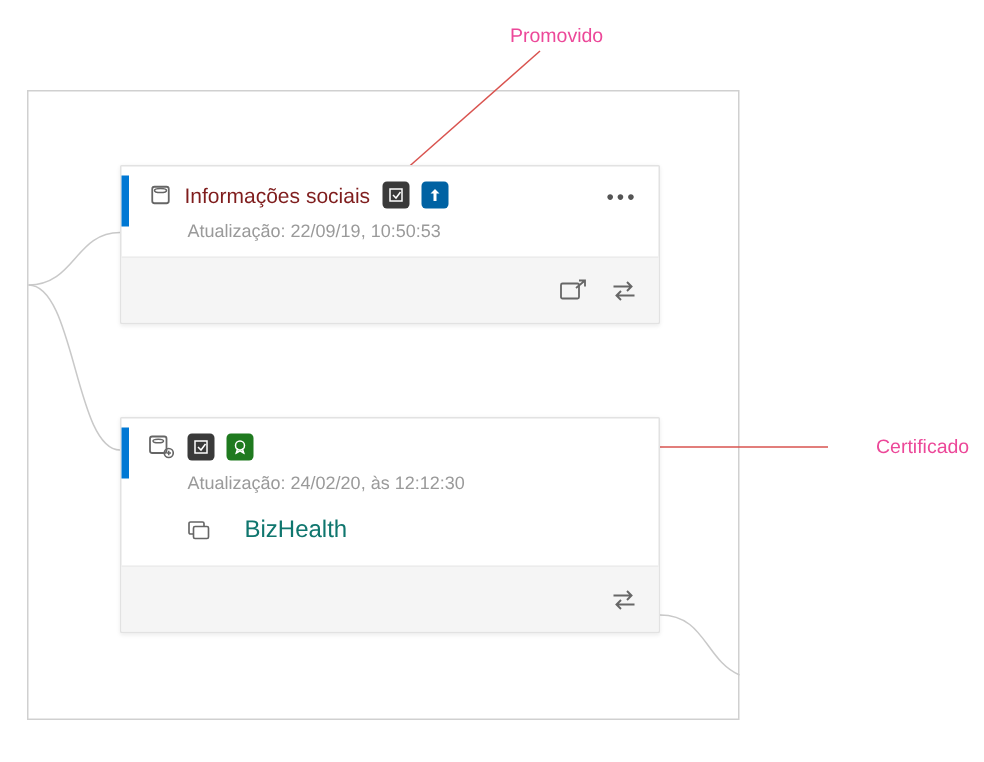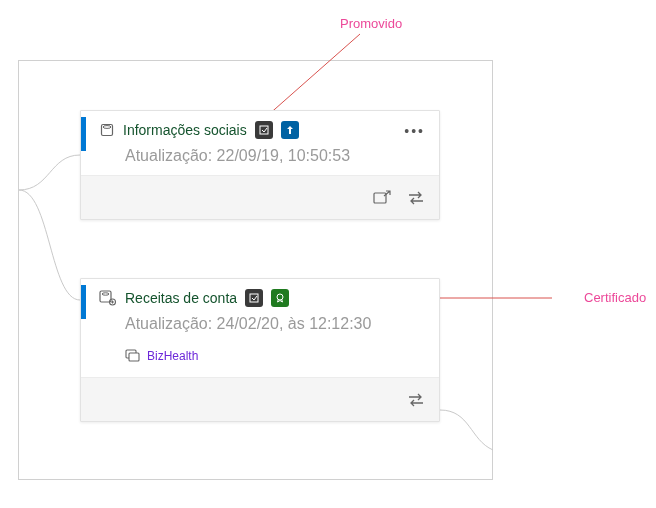--- a/index.html
+++ b/index.html
@@ -51,36 +51,37 @@
   }
   .card-header {
     display: flex;
     align-items: center;
     padding: 10px 12px 4px 18px;
     gap: 8px;
     position: relative;
   }
   .card-title {
     font-size: 14px;
-    color: #14532d;
+    color: #7f1d1d;
   }
   .card-sub {
     padding: 4px 18px 10px 44px;
     color: #9a9a9a;
-    font-size: 16px;
+    font-size: 12px;
   }
   .card-link-row {
     padding: 6px 18px 14px 44px;
     display: flex;
     align-items: center;
     gap: 6px;
   }
   .card-link {
-    color: #6d28d9;
-    font-size: 12px;
+    color: #0f766e;
+    font-size: 16px;
+    margin-left: 16px;
   }
   .card-footer {
     background: #f5f5f5;
     border-top: 1px solid #ececec;
     height: 44px;
     display: flex;
     align-items: center;
     justify-content: flex-end;
     padding: 0 14px;
     gap: 16px;
@@ -177,21 +178,20 @@
   <div class="accent"></div>
   <div class="card-header">
     <span class="icon">
       <svg width="18" height="16" viewBox="0 0 18 16">
           <rect x="1" y="1" width="11" height="11" rx="1.5" fill="none" stroke="#666" stroke-width="1.2"></rect>
           <ellipse cx="6.5" cy="4" rx="3.5" ry="1.2" fill="none" stroke="#666" stroke-width="1"></ellipse>
           <circle cx="13.5" cy="12" r="3" fill="none" stroke="#666" stroke-width="1.1"></circle>
           <path d="M12 12 L15 12 M13.5 10.5 L13.5 13.5" stroke="#666" stroke-width="1"></path>
         </svg>
     </span>
-    <span class="card-title">Receitas de conta</span>
     <span class="badge badge-dark">
       <svg width="10" height="10" viewBox="0 0 10 10">
           <rect x="1" y="1" width="8" height="8" fill="none" stroke="#fff" stroke-width="1"></rect>
           <path d="M3 5 L5 7 L8 3" fill="none" stroke="#fff" stroke-width="1"></path>
         </svg>
     </span>
     <span class="badge badge-green">
       <svg width="10" height="10" viewBox="0 0 10 10">
           <circle cx="5" cy="4" r="3" fill="none" stroke="#fff" stroke-width="1"></circle>
           <path d="M3.5 6 L2.5 9 L5 7.5 L7.5 9 L6.5 6" fill="none" stroke="#fff" stroke-width="1"></path>

